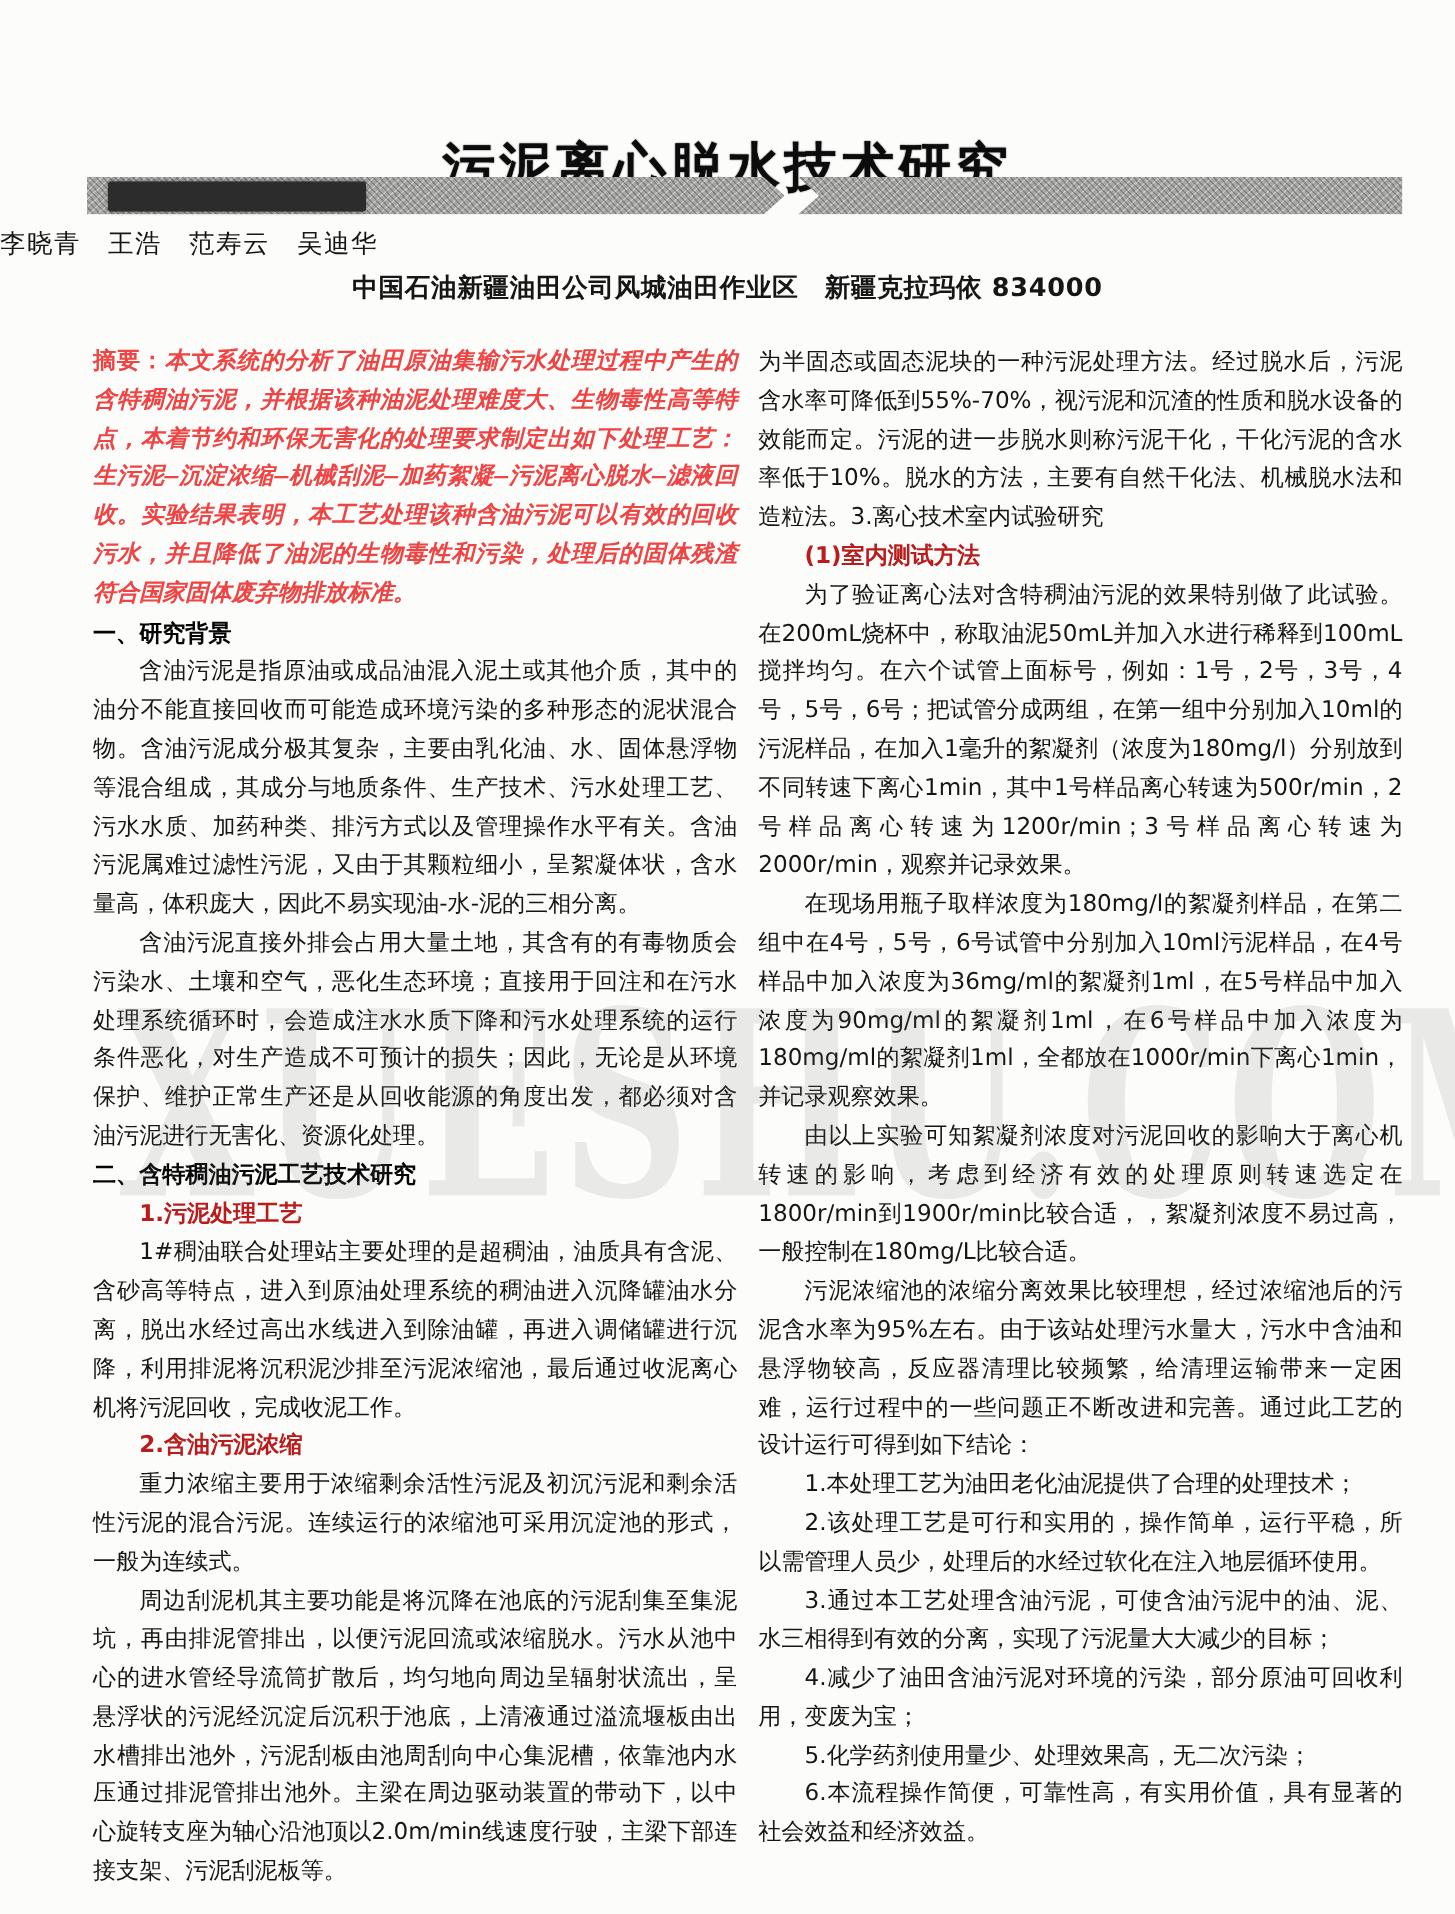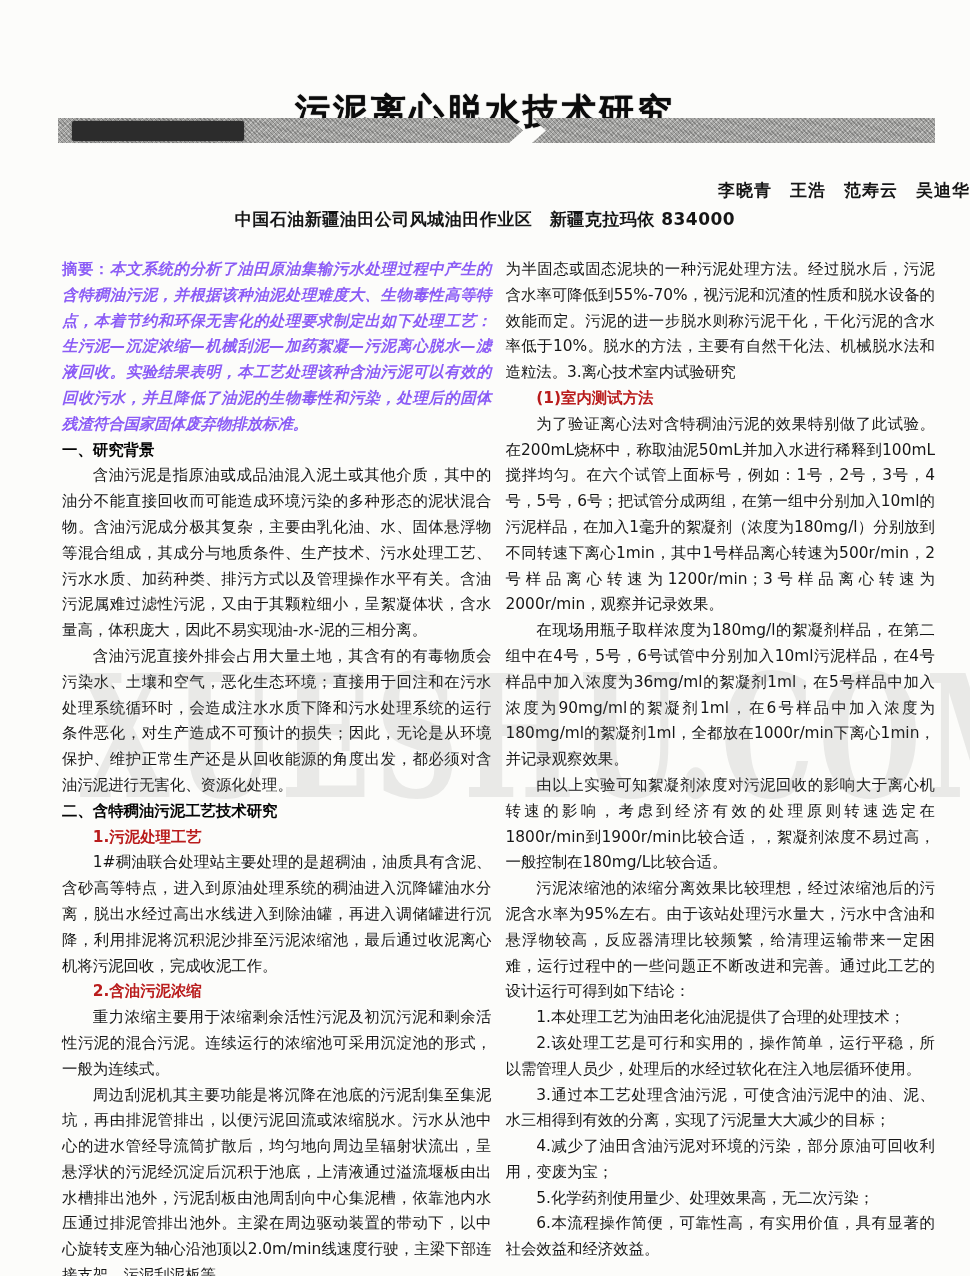--- a/index.html
+++ b/index.html
@@ -28,30 +28,30 @@
     background:#2c2c2c;border-radius:2px;
     box-shadow:0 0 3px rgba(0,0,0,.4);
   }
 
   
   .title{
     margin:88px 0 0 0;text-align:center;
     font-size:35px;font-weight:900;letter-spacing:3px;color:#0c0c0c;
     text-shadow:0 0 1px #000;
   }
-  .authors{margin-top:44px;text-align:right;font-size:17px;font-weight:bold;letter-spacing:1px;}
+  .authors{margin-top:16px;text-align:left;font-size:17px;font-weight:normal;letter-spacing:1px;}
   .affiliation{margin-top:6px;text-align:center;font-size:17px;font-weight:bold;letter-spacing:.5px;}
 
   
   .columns{
     display:flex;gap:14px;margin:26px 35px 0 62px;
     font-size:15.4px;line-height:25.8px;text-align:justify;
   }
   .col{flex:1;min-width:0;}
-  .abstract{font-style:italic;font-weight:bold;color:#8b5cf6;}
+  .abstract{font-style:italic;font-weight:bold;color:#ef4444;font-family:Liberation Mono, monospace;}
   .abstract .lbl{font-style:normal;}
   .keywords{font-style:italic;font-weight:bold;margin-top:2px;text-indent:2em;}
   .keywords .lbl{font-style:normal;}
   .blk.h1{font-weight:900;color:#050505;}
   .blk.h2{font-weight:900;text-indent:2em;color:#b91c1c;}
   .blk.p{text-indent:2em;}
   .blk.p-noindent{text-indent:0;}
 
   
   .watermark{

